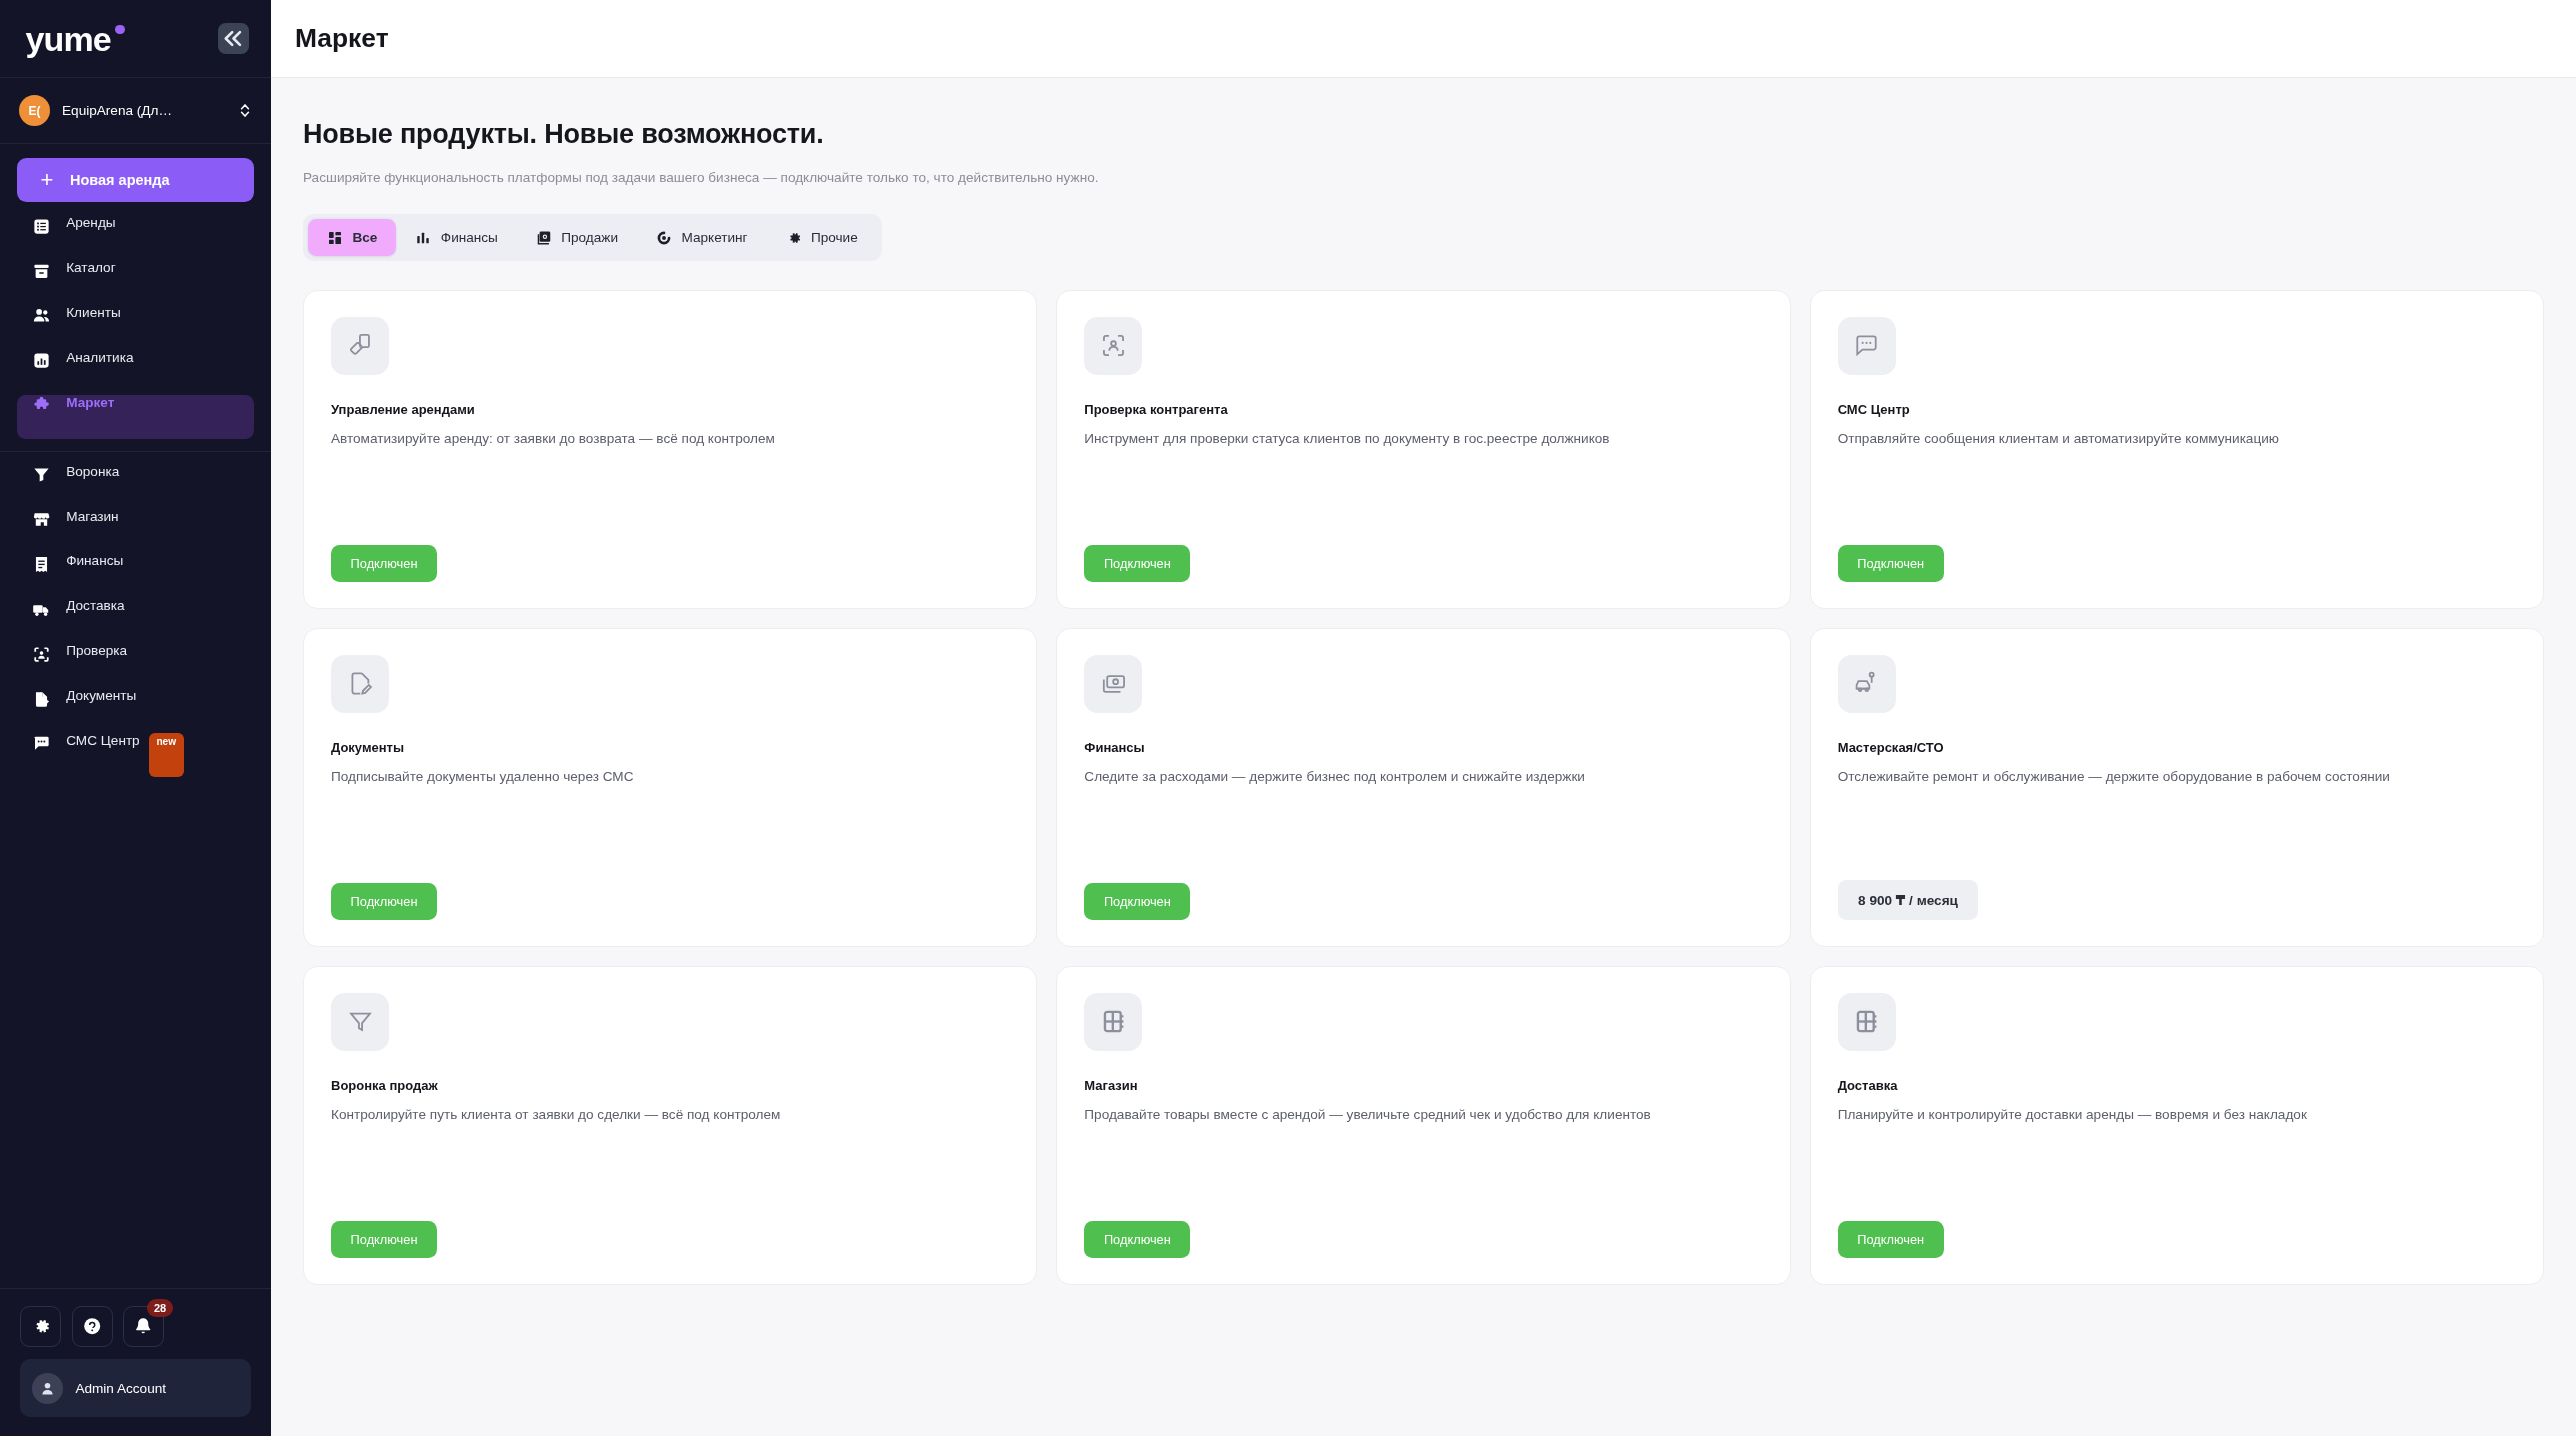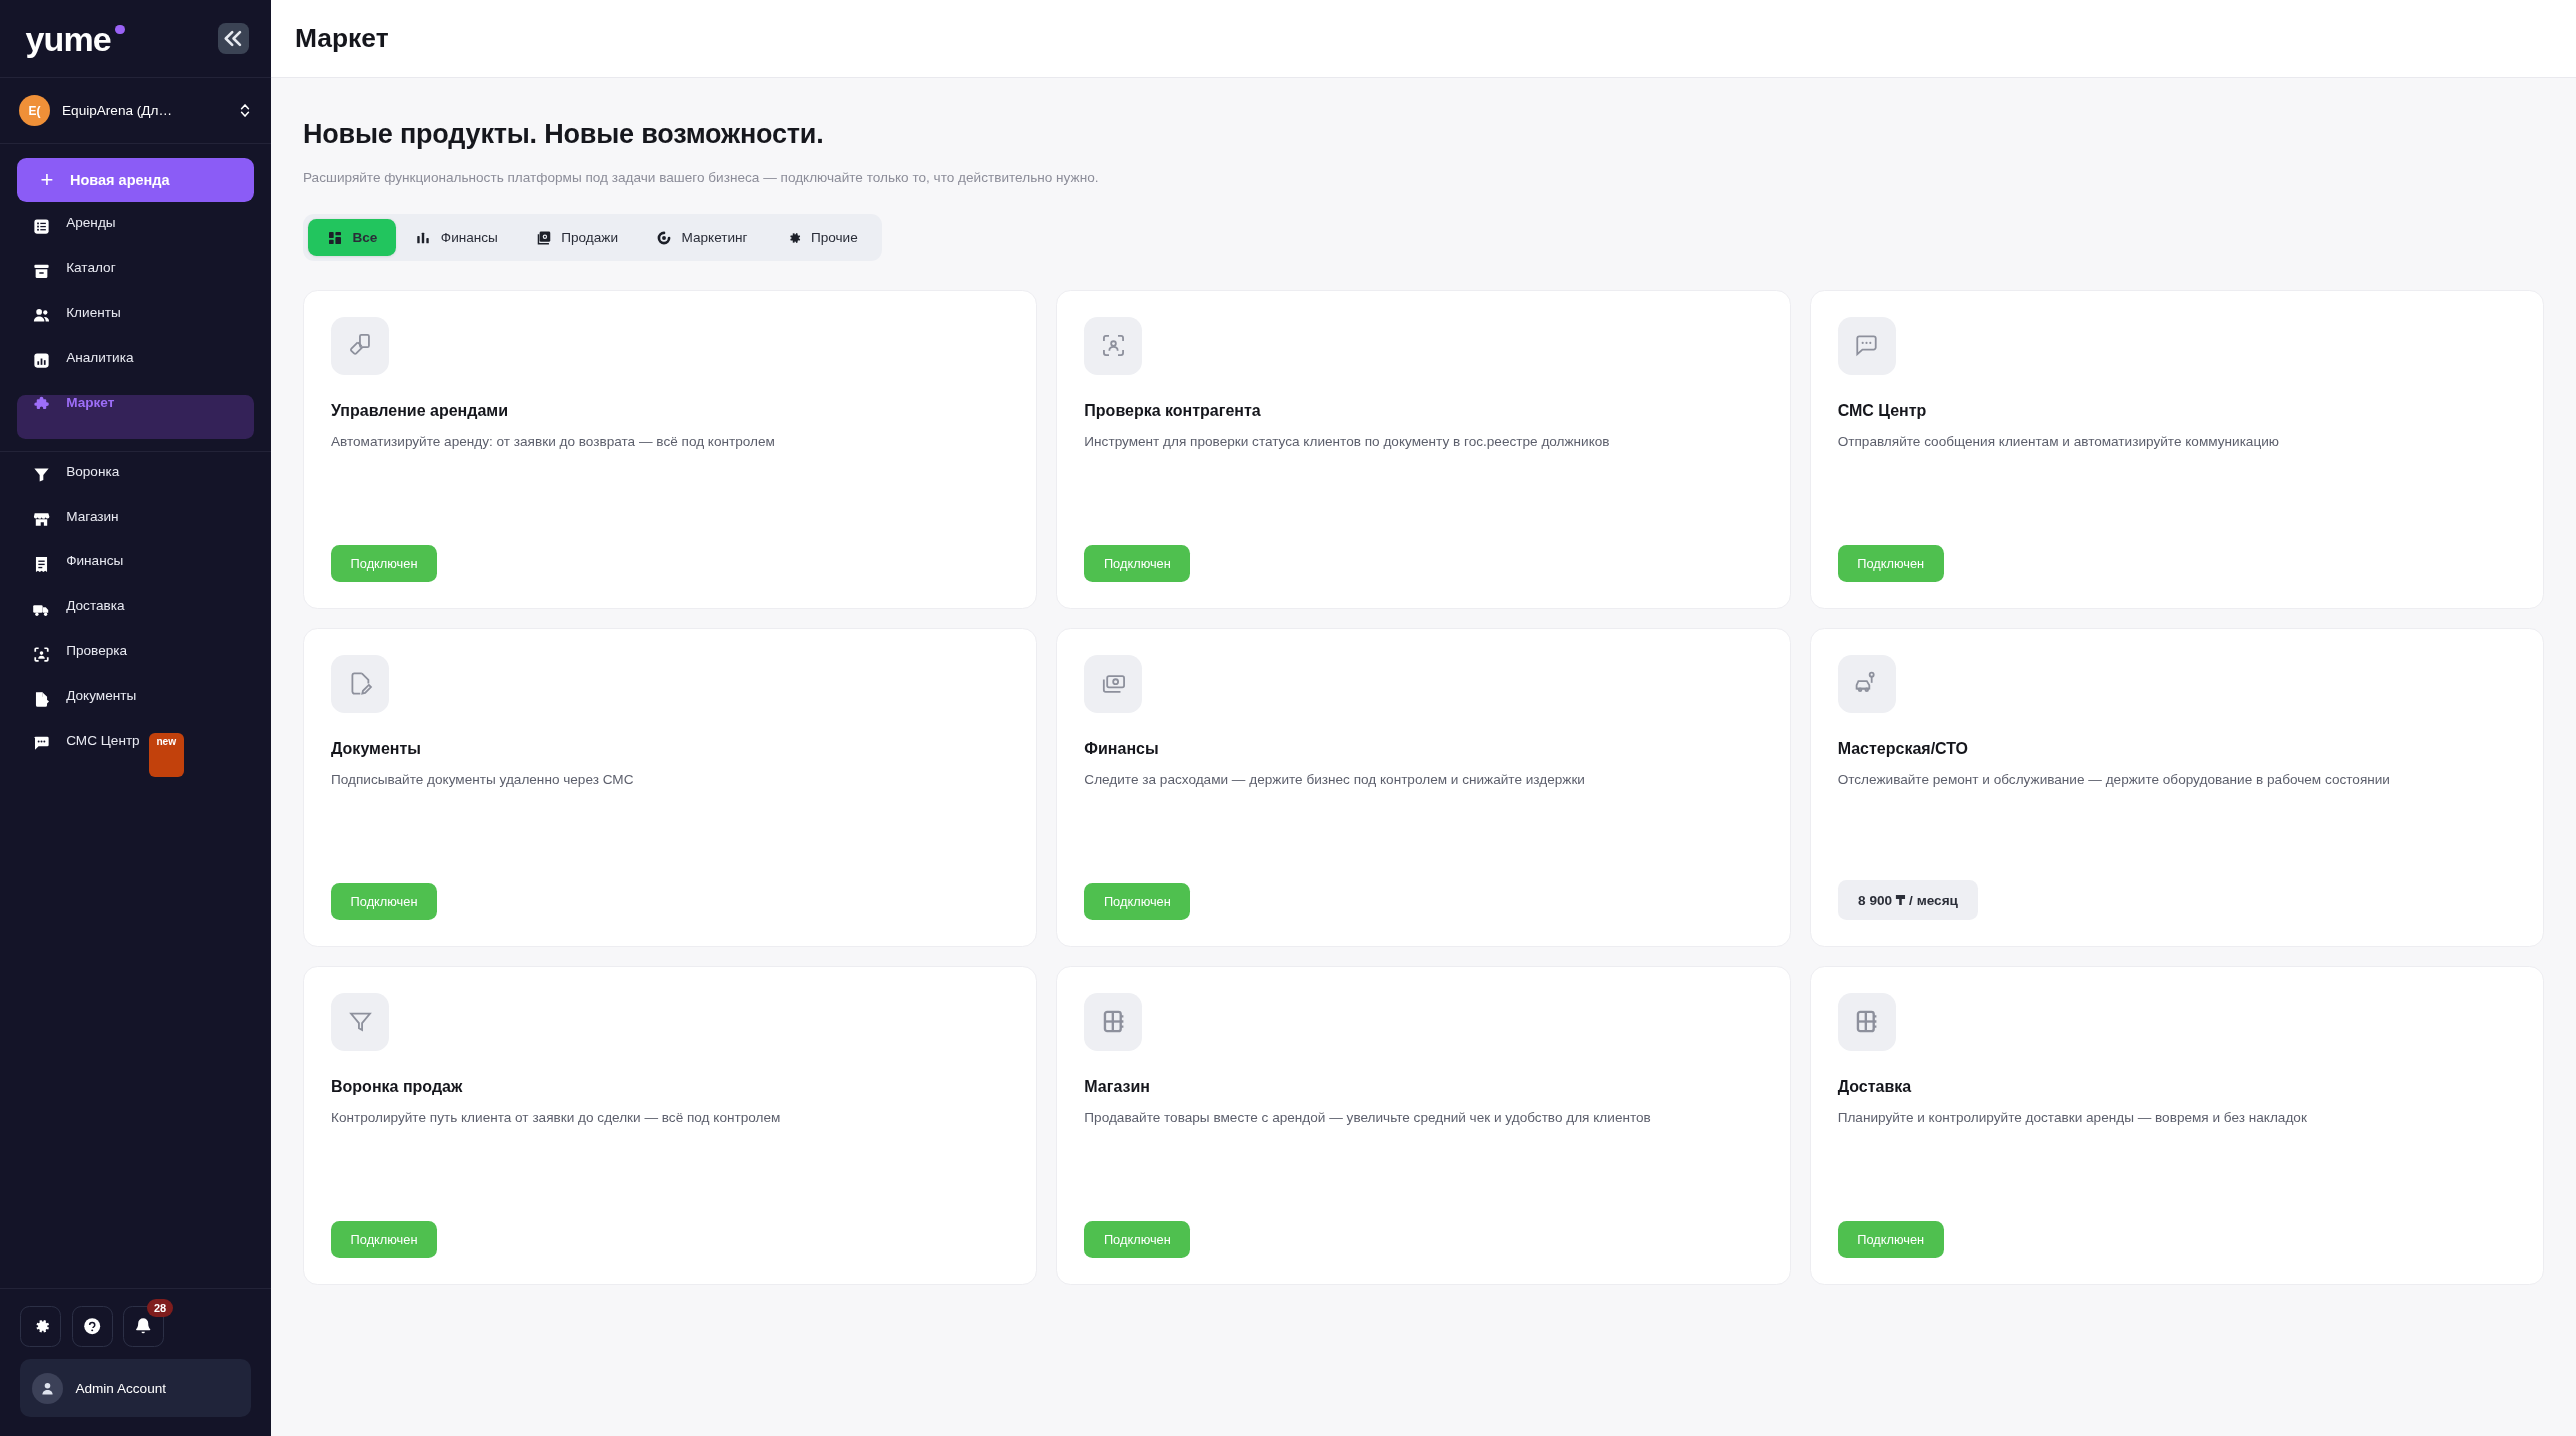--- a/index.html
+++ b/index.html
@@ -153,39 +153,39 @@
     display: inline-flex; background: #eceef3;
     border-radius: 11px; padding: 5.1px; margin-top: 29px;
   }
   .tab {
     display: flex; align-items: center; gap: 9.4px;
     padding: 10.2px 19px; border-radius: 8.5px;
     font-size: 13.6px; color: #2a2d38; cursor: pointer;
     white-space: nowrap;
   }
   .tab svg { width: 16px; height: 16px; fill: #1d2029; flex-shrink: 0; }
-  .tab.active { background: #22c55e; box-shadow: 0 0.9px 2.6px rgba(0,0,0,.09); font-weight: 600; text-align: center; }
+  .tab.active { background: #f0abfc; box-shadow: 0 0.9px 2.6px rgba(0,0,0,.09); font-weight: 600; text-align: center; }
 
   .grid {
     display: grid; grid-template-columns: repeat(3, 1fr);
     gap: 19px; margin-top: 29px;
   }
   .card {
     background: #ffffff; border: 0.9px solid #ededf1;
     border-radius: 14.5px; padding: 25.6px 27px 25.6px 27px;
     min-height: 319px;
     display: flex; flex-direction: column;
   }
   .card-ico {
     width: 58px; height: 58px; border-radius: 13.6px;
     background: #eeeff3;
     display: flex; align-items: center; justify-content: center;
   }
   .card-ico svg { width: 27px; height: 27px; fill: none; stroke: #8d909c; stroke-width: 1.6; }
-  .card-title { font-size: 16px; font-weight: 700; color: #15161c; margin-top: 27px; }
+  .card-title { font-size: 13px; font-weight: 700; color: #15161c; margin-top: 27px; }
   .card-desc { font-size: 13.6px; color: #5c5f6c; line-height: 1.45; margin-top: 12px; max-width: 613px; }
   .card-action { margin-top: auto; padding-top: 22px; }
   .btn-connected {
     display: inline-block; background: #4fc04f; color: #ffffff;
     font-size: 12.8px; font-weight: 500;
     padding: 11px 19.6px; border-radius: 8.5px; cursor: pointer;
   }
   .btn-price {
     display: inline-block; background: #eeeff3; color: #2b2e38;
     font-size: 13.6px; font-weight: 600;

